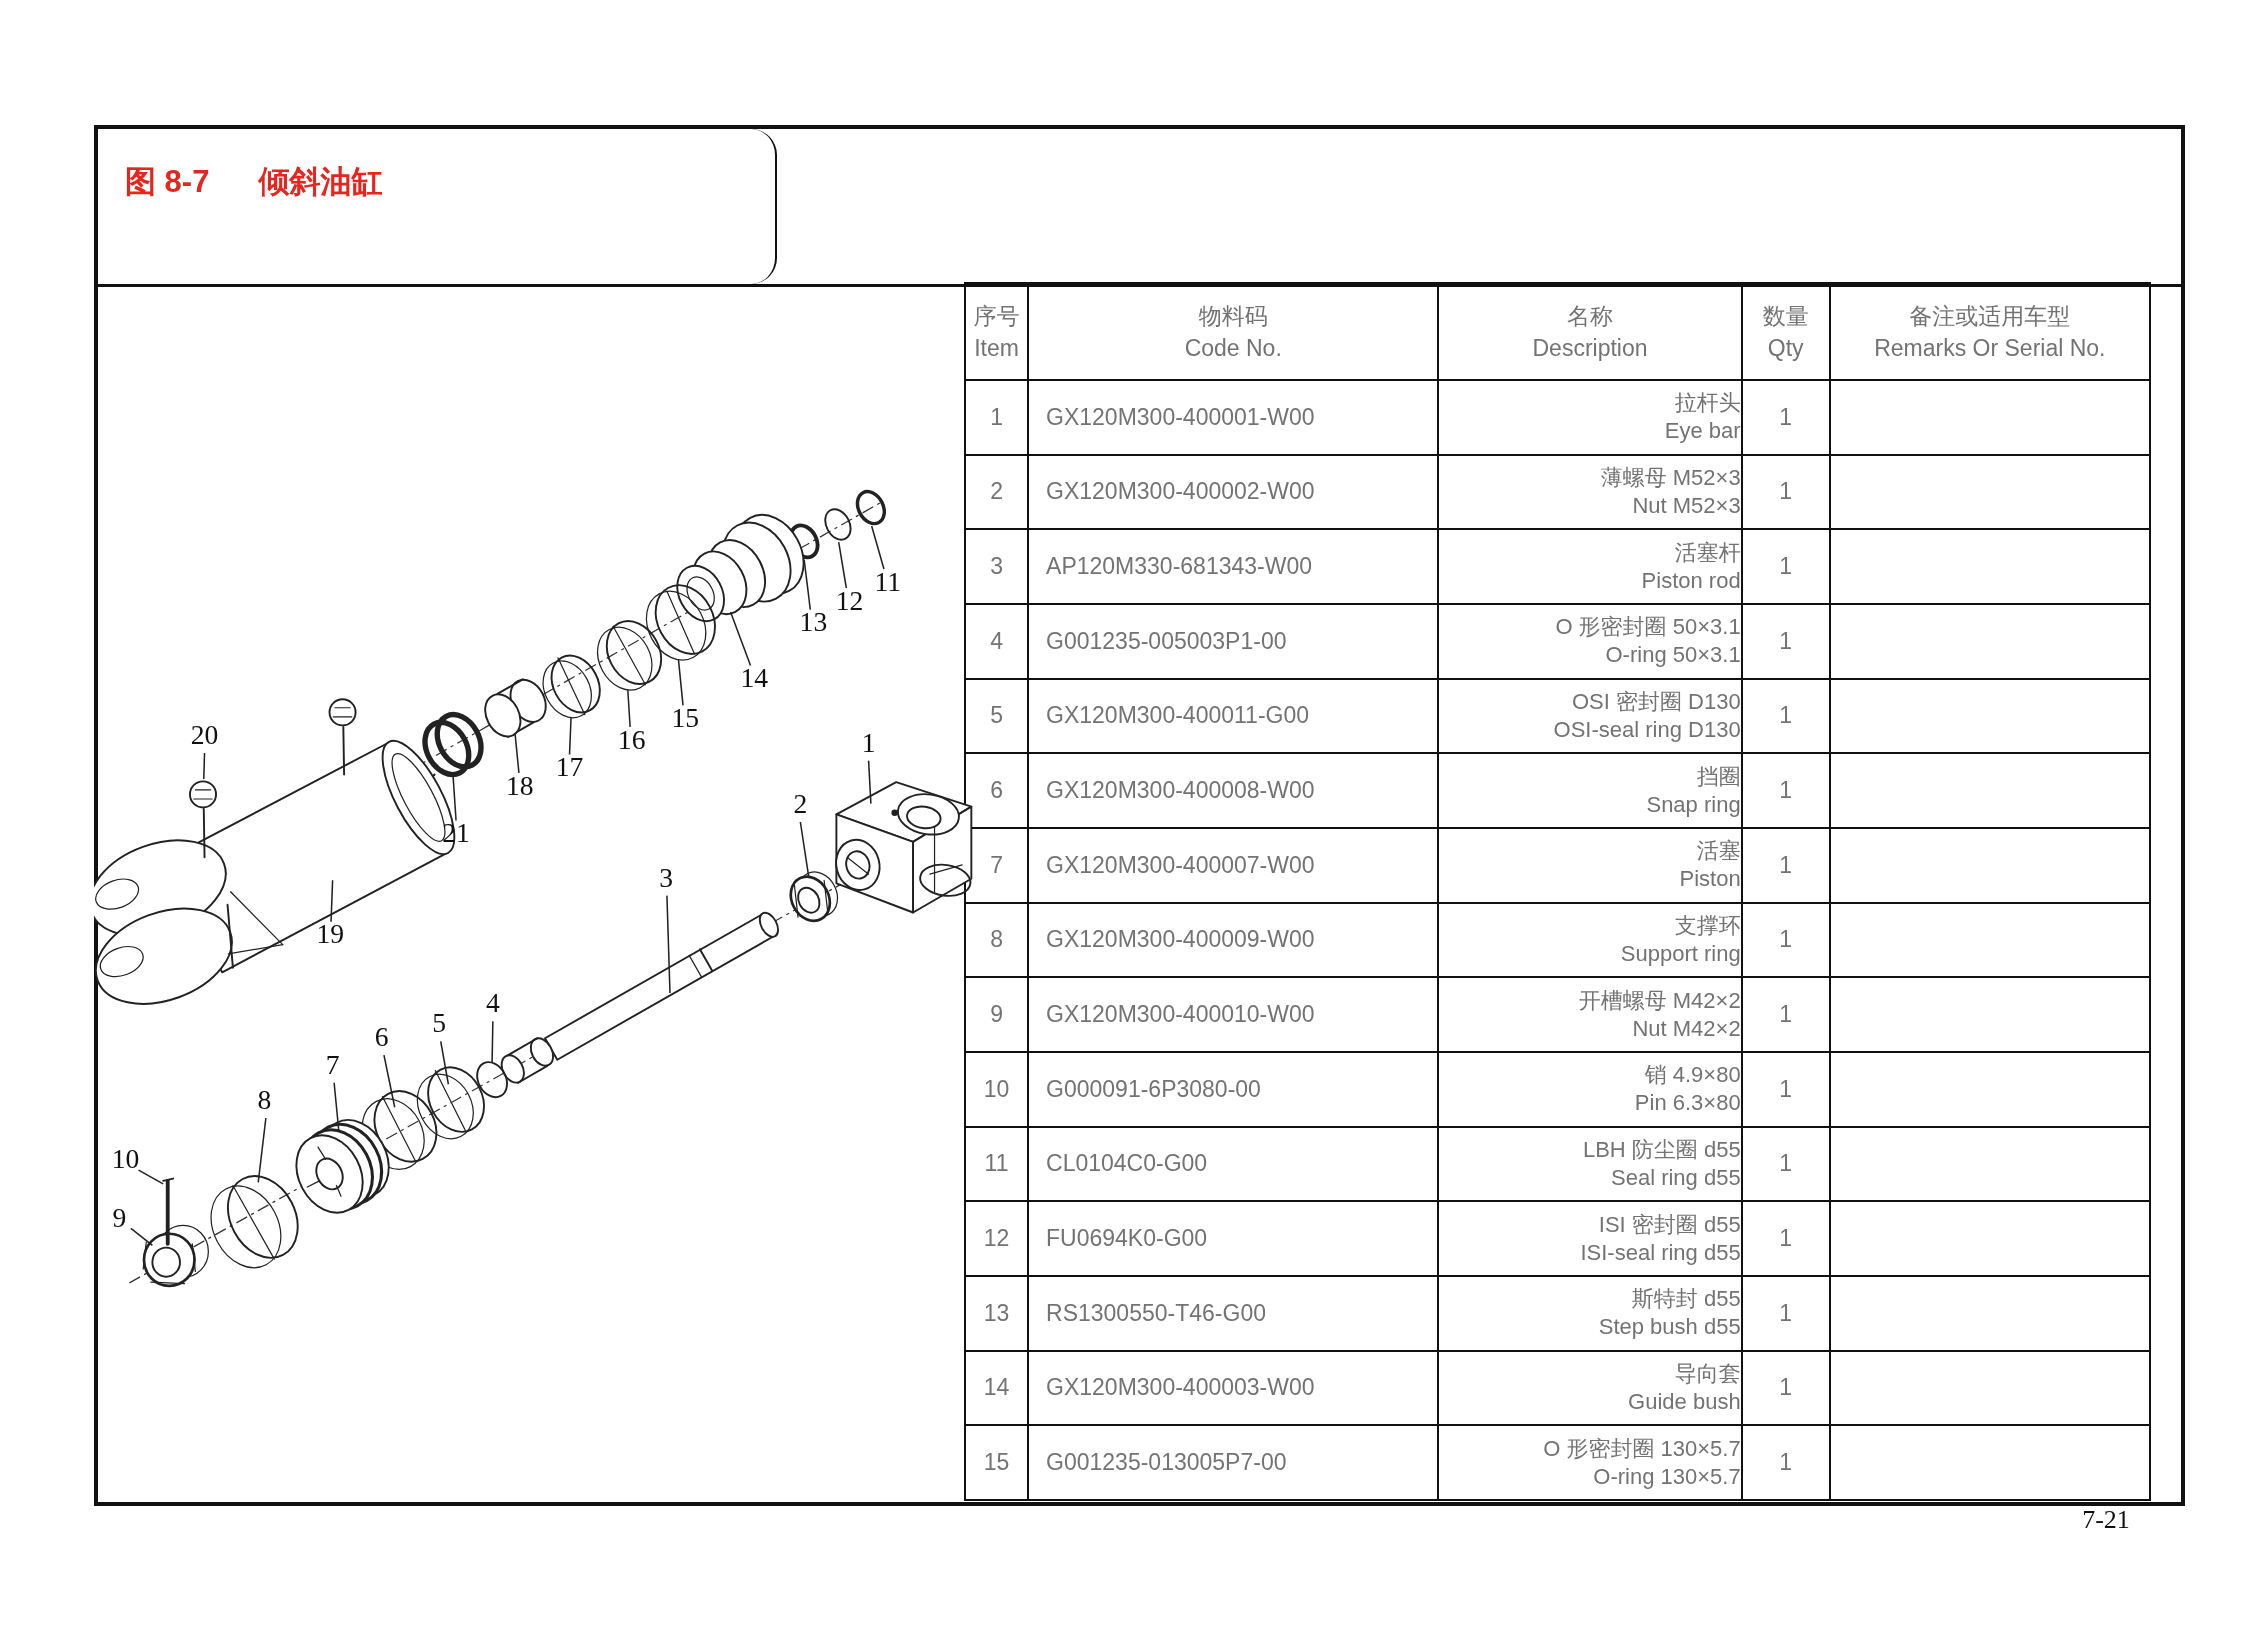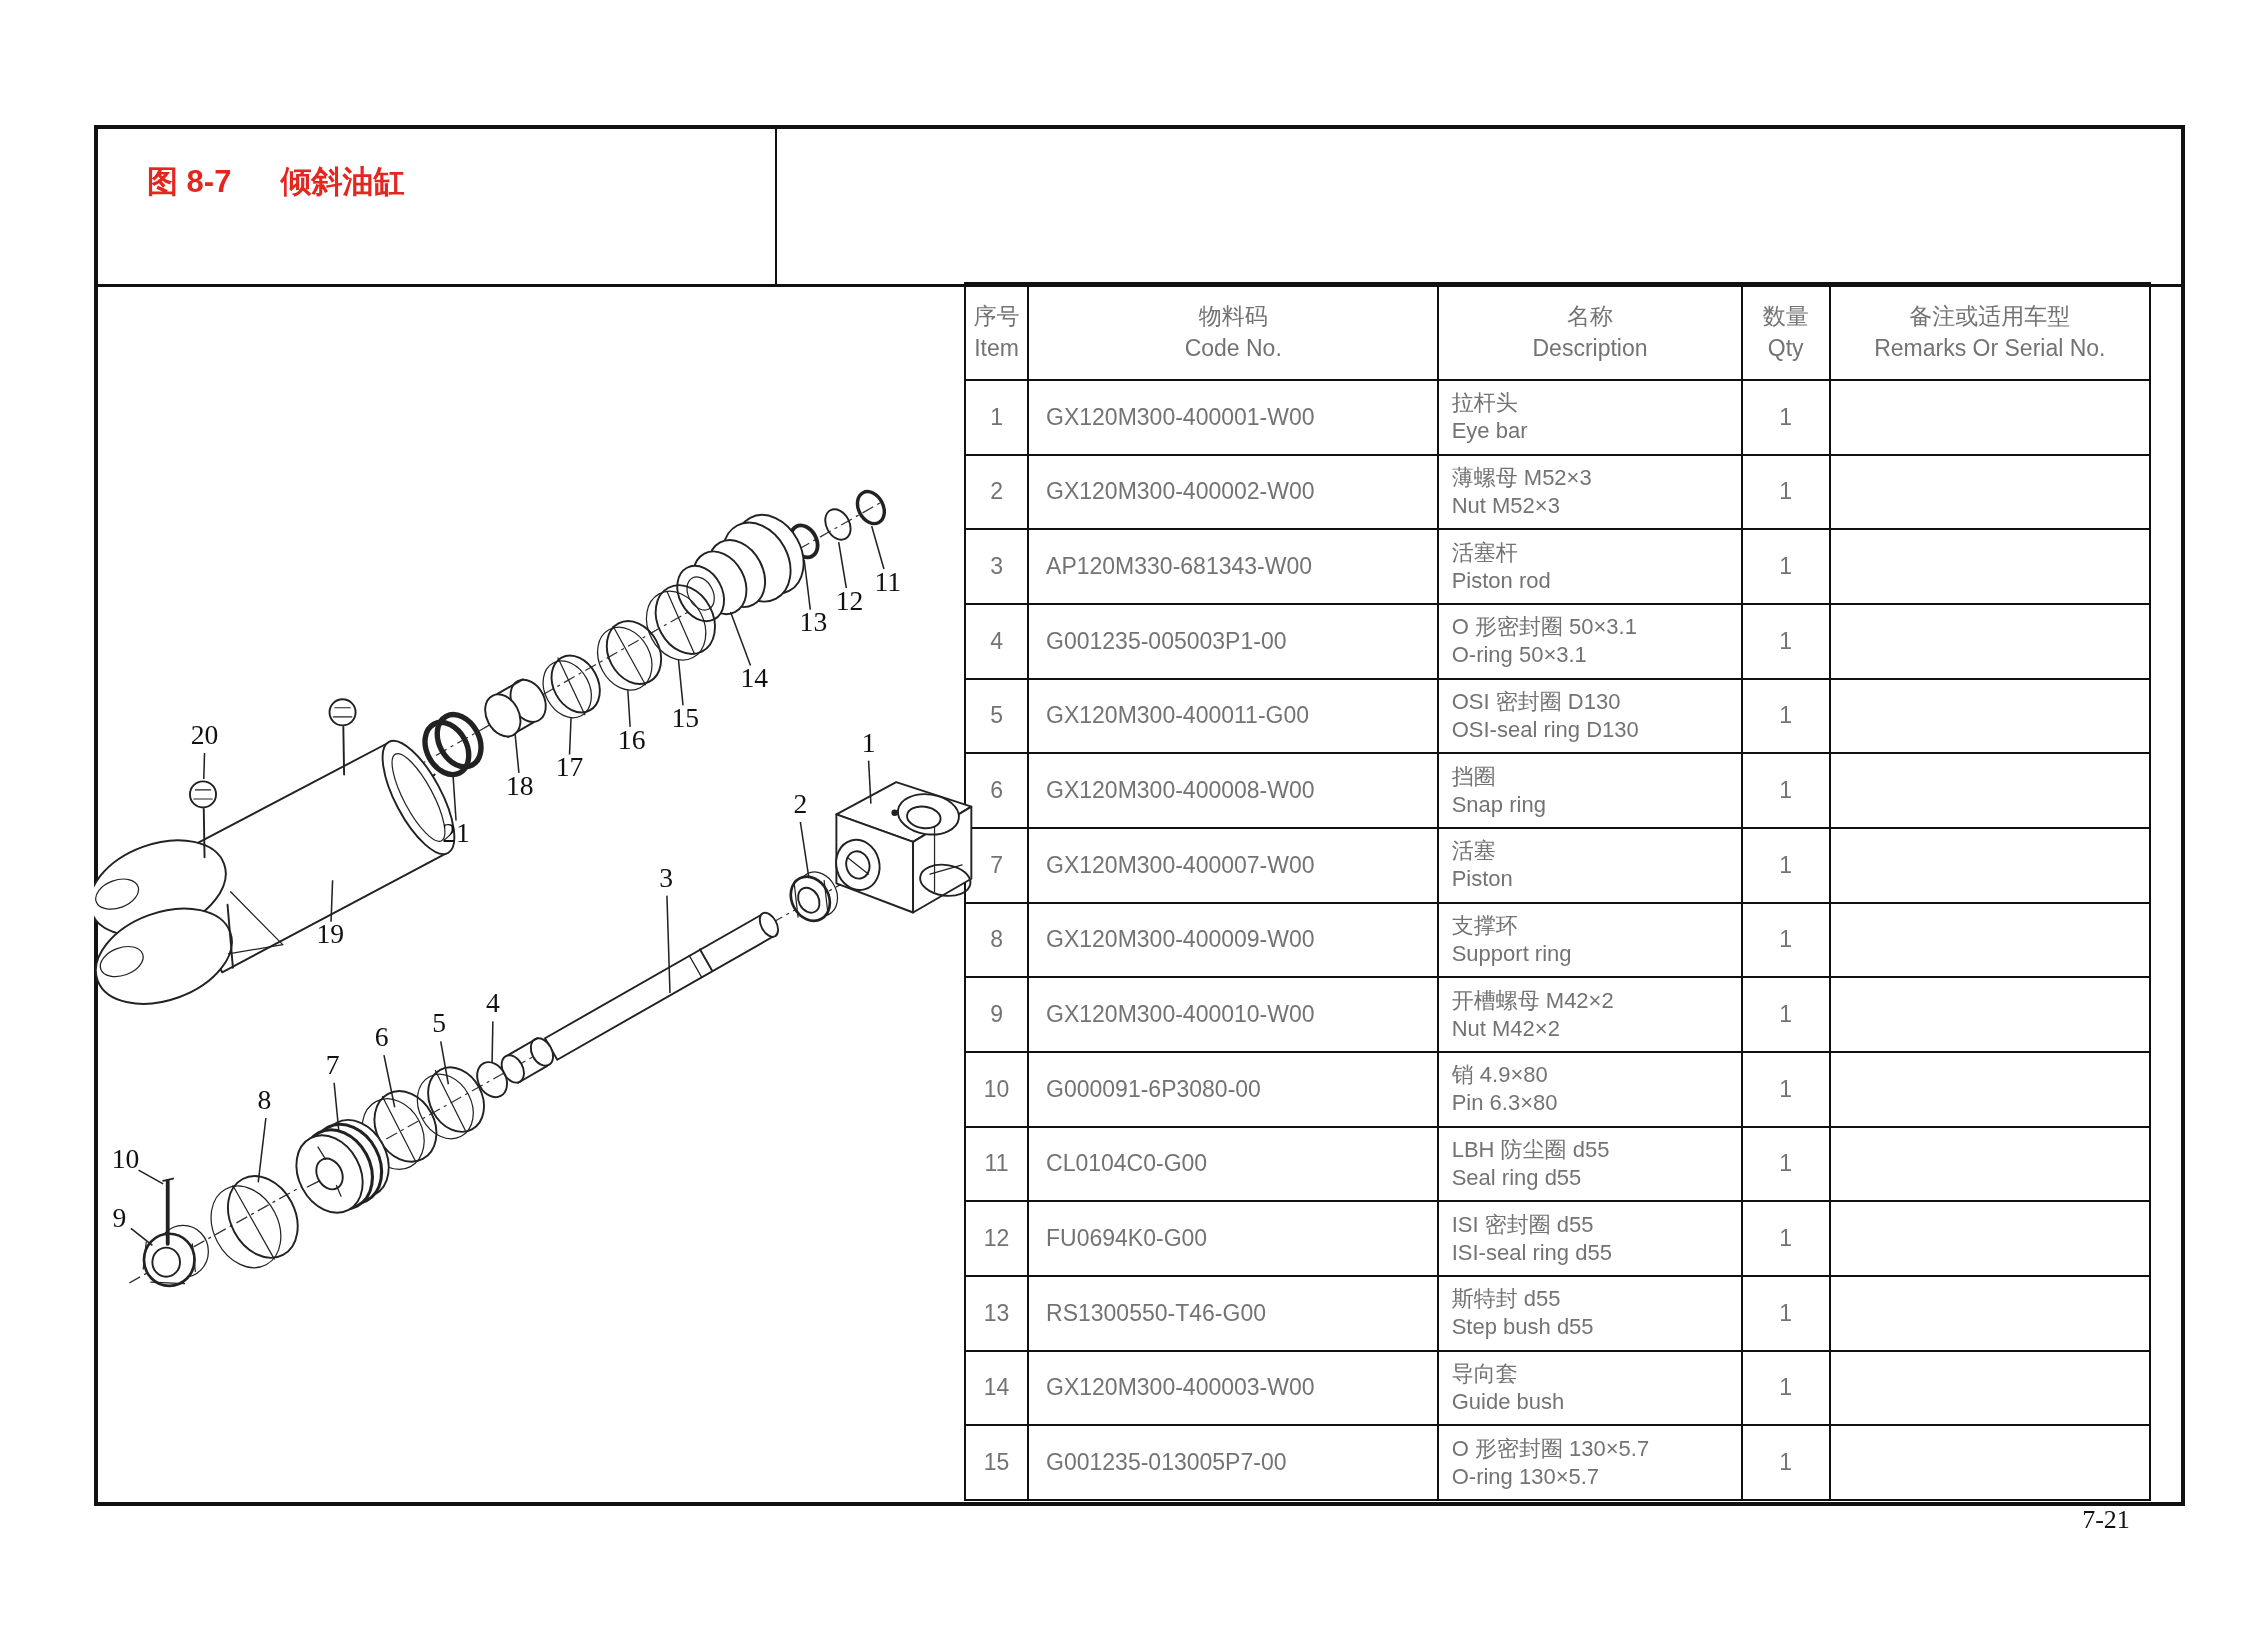--- a/index.html
+++ b/index.html
@@ -5,39 +5,39 @@
   html,body{margin:0;padding:0;background:#ffffff;}
   .page{
     position:relative;width:2261px;height:1635px;background:#ffffff;overflow:hidden;
     font-family:"Liberation Sans", sans-serif;color:#111;
   }
   .frame{
     position:absolute;left:94px;top:125px;width:2091px;height:1381px;
     border:4.6px solid #111;box-sizing:border-box;background:#fff;
   }
   .header-band{position:absolute;left:0;top:0;right:0;height:158px;border-bottom:3.1px solid #111;box-sizing:border-box;}
-  .title-cell{position:absolute;left:0;top:0;bottom:0;width:679px;border-right:2.3px solid #111;box-sizing:border-box;padding:32px 0 0 49px;}
+  .title-cell{position:absolute;left:0;top:0;bottom:0;width:679px;border-right:2.3px solid #111;box-sizing:border-box;padding:32px 0 0 27px;border-radius:26px;}
   .title-line{white-space:nowrap;color:#e5261f;font-weight:bold;}
   .title-line.cn{font-size:31px;margin-bottom:20px;}
   .title-line.en{font-size:29px;}
   .title-gap{display:inline-block;width:49px;}
   .model-cell{position:absolute;left:681px;top:0;right:0;bottom:0;display:flex;align-items:center;justify-content:center;gap:14px;color:#e5261f;}
   .model-text{font-size:34px;}
   .badge{display:inline-flex;align-items:center;justify-content:center;width:37px;height:37px;border:2.3px solid #e5261f;border-radius:50%;font-size:24.5px;font-weight:bold;}
   
   .parts-table{
     position:absolute;left:866px;top:153px;width:1187px;height:1219px;
     border-collapse:collapse;table-layout:fixed;color:#737373;
   }
   .parts-table th,.parts-table td{border:2.3px solid #111;vertical-align:middle;padding:0;overflow:hidden;}
   .parts-table thead tr{height:97px;}
   .hdr{text-align:center;font-weight:normal;font-size:23px;line-height:32px;}
   .c-item{text-align:center;font-size:23px;}
   .c-code{font-size:23px;padding-left:17px !important;}
-  .c-desc{font-size:22px;line-height:28px;padding-left:12.3px !important;}
+  .c-desc{font-size:22px;line-height:28px;padding-left:12.3px !important;text-align:right;}
   .c-qty{text-align:center;font-size:23px;}
   .page-num{position:absolute;left:2060px;top:1505px;width:92px;text-align:center;font-family:"Liberation Serif", serif;font-size:26px;color:#111;}
   
   .diagram-svg{position:absolute;left:94px;top:286px;}
   .dwg{stroke:#222;fill:none;stroke-width:2.5;stroke-linecap:round;stroke-linejoin:round;}
   .dwg-fill{stroke:#222;fill:#fff;stroke-width:2.5;stroke-linejoin:round;}
   .axis{stroke:#333;stroke-width:1.6;stroke-dasharray:16 6 4 6;fill:none;}
   .thin{stroke-width:1.6;}
   .thick{stroke-width:7;}
   .callout-text{font-family:"Liberation Serif", serif;font-size:36px;fill:#111;}

